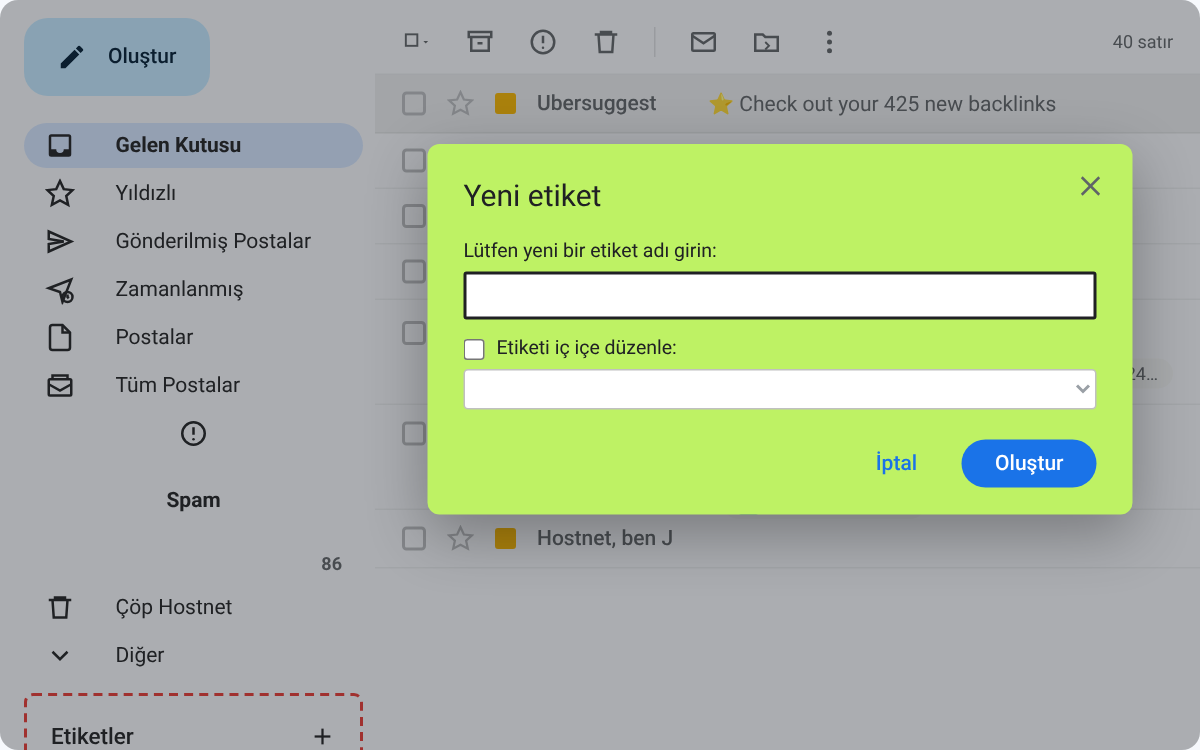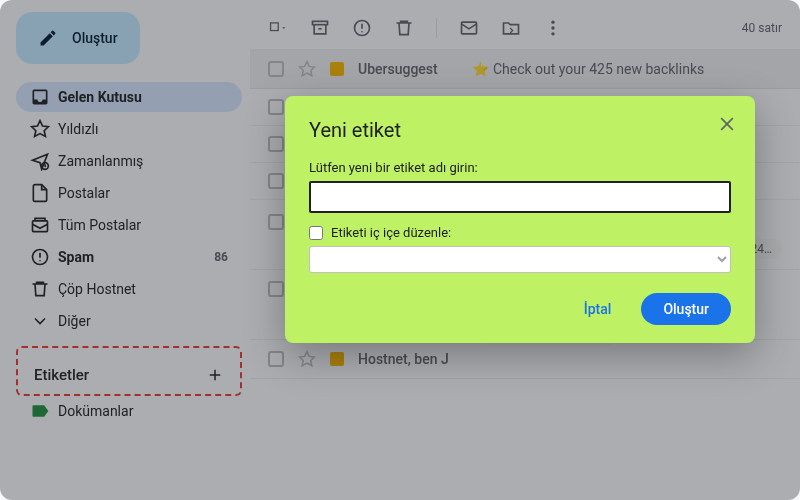--- a/index.html
+++ b/index.html
@@ -5,23 +5,23 @@
 * { margin: 0; padding: 0; box-sizing: border-box; font-family: 'Google Sans', Roboto, Arial, sans-serif; }
 body { width: 800px; height: 500px; overflow: hidden; background: #f6f8fc; position: relative; border-radius: 12px; }
 
 .app { display: flex; width: 100%; height: 100%; }
 
 .sidebar { width: 250px; padding: 12px 8px 0 16px; display: flex; flex-direction: column; }
 
 .compose { display: inline-flex; align-items: center; gap: 14px; background: #c2e7ff; color: #001d35; border: none; padding: 16px 22px; border-radius: 16px; font-size: 14px; font-weight: 500; width: fit-content; cursor: pointer; margin-bottom: 18px; }
 
 .nav { list-style: none; }
-.nav li { display: flex; align-items: center; gap: 8px; padding: 5px 14px; border-radius: 16px; font-size: 14px; color: #202124; cursor: pointer; margin-bottom: 2px; }
+.nav li { display: flex; align-items: center; gap: 27px; padding: 5px 14px; border-radius: 16px; font-size: 14px; color: #202124; cursor: pointer; margin-bottom: 2px; }
 .nav li.active { background: #d3e3fd; font-weight: 700; }
-.nav li.bold { font-weight: 700; }
+.nav li.bold { font-weight: 700; flex-direction: column; }
 .nav li .icon { width: 20px; height: 20px; display: flex; align-items: center; justify-content: center; flex: 0 0 20px; }
 .nav li .count { margin-left: auto; font-size: 12px; color: #5f6368; font-weight: 700; }
 
 .labels-header { display: flex; align-items: center; justify-content: space-between; padding: 8px 14px; margin-top: 8px; font-size: 15px; font-weight: 500; color: #202124; }
 .labels-highlight { border: 2px dashed #e53935; border-radius: 6px; margin-top: 8px; padding: 2px; }
 
 .main { flex: 1; display: flex; flex-direction: column; position: relative; padding-top: 12px; }
 .toolbar { display: flex; align-items: center; gap: 22px; padding: 6px 18px 12px; color: #5f6368; box-shadow: inset 0 -1px 0 rgba(0,0,0,0.06); }
 .toolbar .icon { width: 20px; height: 20px; cursor: pointer; display: flex; align-items: center; justify-content: center; }
 .toolbar .spacer-sm { width: 1px; height: 20px; background: #dadce0; }
@@ -79,20 +79,28 @@
           </span>
         <span>Gelen Kutusu</span>
       </li>
       <li>
         <span class="icon">
             <svg width="20" height="20" viewBox="0 0 24 24" fill="none" stroke="#202124" stroke-width="2">
               <polygon points="12 2 15 8.5 22 9.3 17 14 18.5 21 12 17.5 5.5 21 7 14 2 9.3 9 8.5"></polygon>
             </svg>
           </span>
         <span>Yıldızlı</span>
+      </li>
+      <li>
+        <span class="icon">
+            <svg width="20" height="20" viewBox="0 0 24 24" fill="none" stroke="#202124" stroke-width="2">
+              <path d="M3 20l18-8L3 4v6l12 2-12 2v6z" fill="none"></path>
+            </svg>
+          </span>
+        <span>Gönderilmiş Postalar</span>
       </li>
       <li>
         <span class="icon">
             <svg width="20" height="20" viewBox="0 0 24 24" fill="none" stroke="#202124" stroke-width="2">
               <path d="M3 11l18-7-7 18-2-8-9-3z"></path>
               <circle cx="18" cy="18" r="4"></circle>
               <path d="M18 16v2l1 1"></path>
             </svg>
           </span>
         <span>Zamanlanmış</span>

